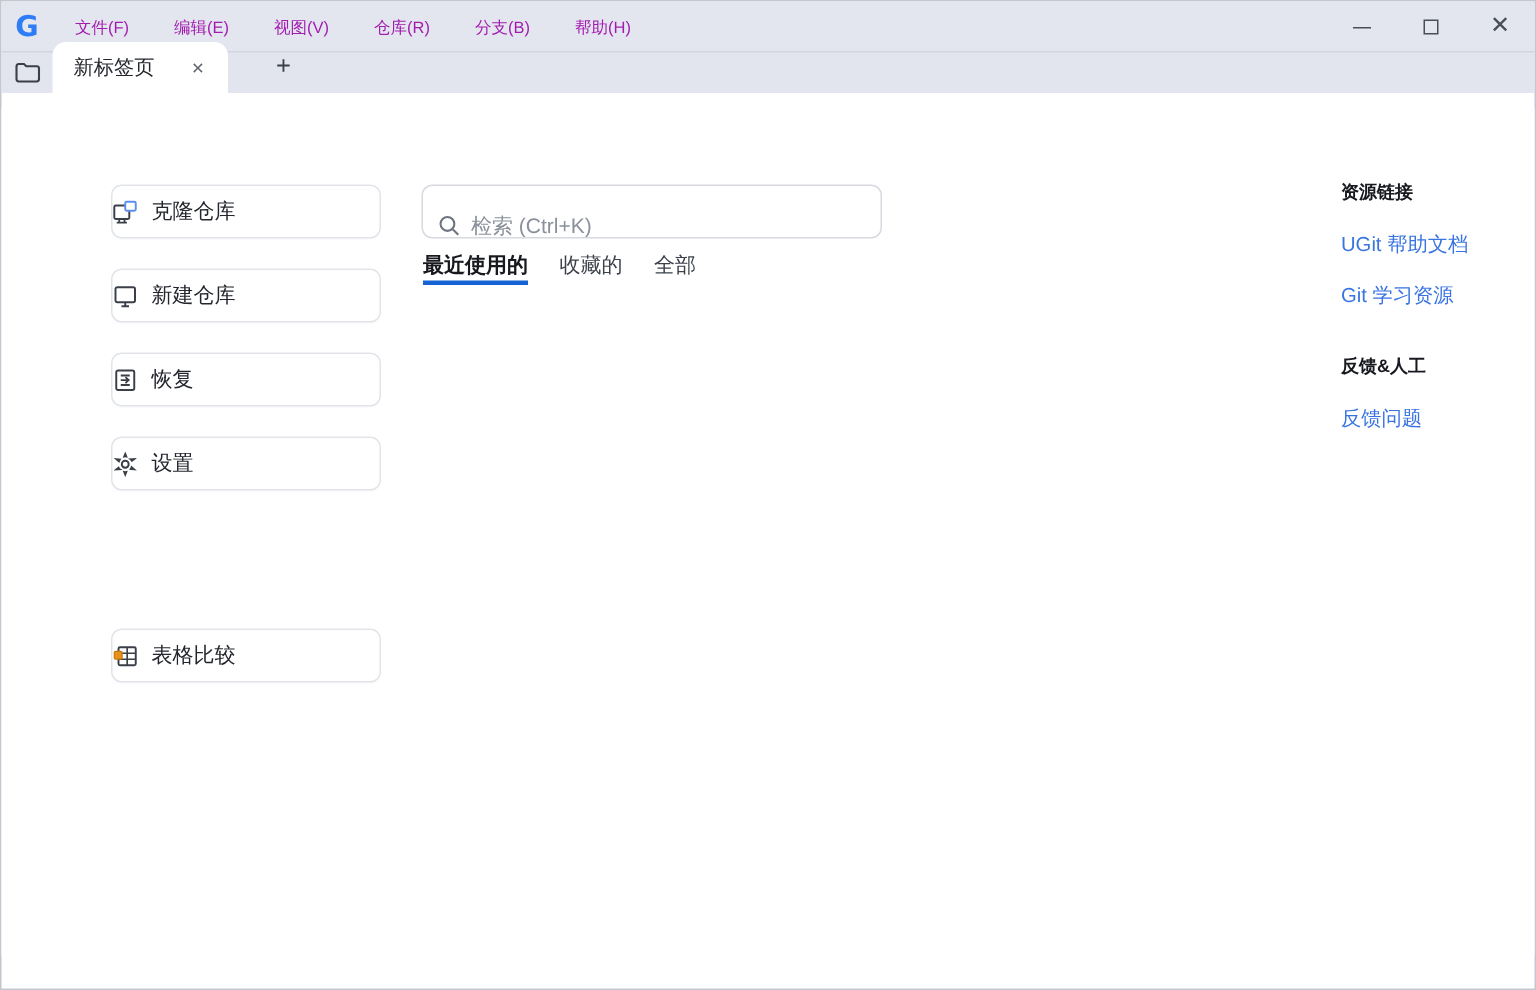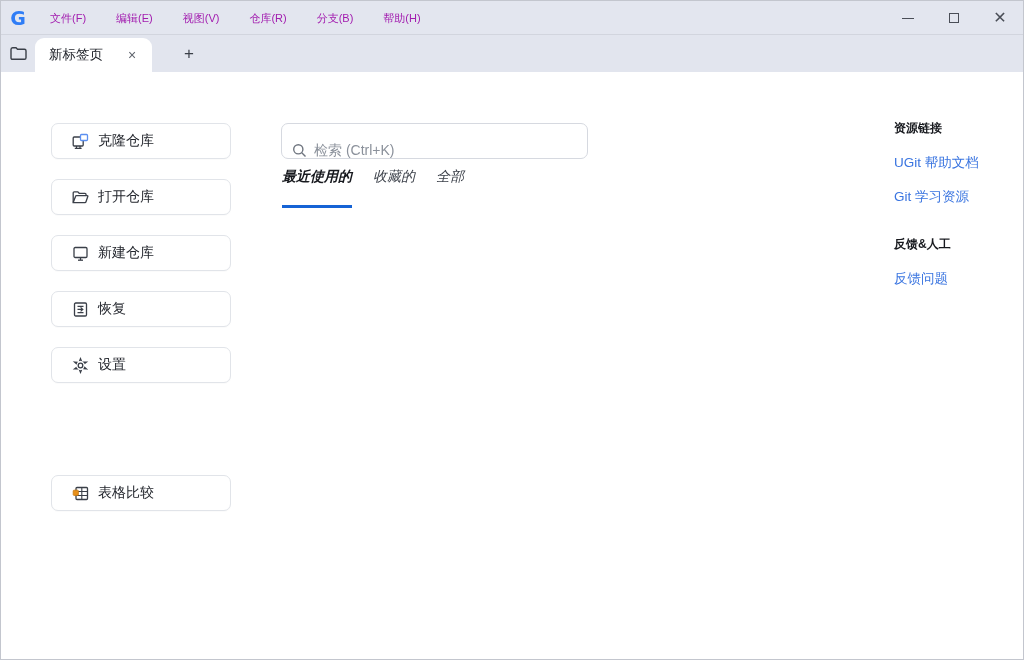--- a/index.html
+++ b/index.html
@@ -32,21 +32,21 @@
   .win-btn {
     width:46px; height:100%; display:flex; align-items:center; justify-content:center;
     color:#4a4e57;
   }
   .glyph-min { width:12px; height:0; border-top:1.4px solid #4a4e57; display:block; }
   .glyph-max { width:10px; height:10px; border:1.4px solid #4a4e57; display:block; }
   .glyph-close { font-size:16px; line-height:1; color:#4a4e57; }
 
   
   .tabbar {
-    position:absolute; left:0; top:33px; width:100%; height:38px;
+    position:absolute; left:0; top:33px; width:100%; height:28px;
     background:#e2e5ee; display:flex; align-items:flex-end;
     border-top:1px solid #d2d5de;
   }
   .folder-btn {
     width:34px; height:100%; display:flex; align-items:center; justify-content:center;
   }
   .tab-active {
     height:34px; width:117px; background:#fff;
     border-radius:9px 9px 0 0;
     display:flex; align-items:center; padding:0 10px 0 14px;
@@ -64,45 +64,45 @@
 
   
   .content {
     position:absolute; left:0; top:71px; width:100%; height:565px; background:#fff;
   }
 
   .side-actions { position:absolute; left:50px; top:51px; width:180px; }
   .side-btn {
     width:180px; height:36px; background:#fff;
     border:1px solid #e1e4e9; border-radius:7px;
-    display:flex; align-items:center; padding-left:20px; gap:9px;
+    display:flex; align-items:center; gap:9px;
     margin-bottom:20px; font-size:14px; color:#23262d; cursor:default;
     box-shadow:0 1px 1px rgba(0,0,0,0.02);
+    margin-left:23px;
   }
   .side-btn svg { flex:0 0 auto; }
   .side-spacer { height:72px; }
 
   .search-box {
     position:absolute; left:280px; top:51px; width:307px; height:36px;
     border:1px solid #d6d9e0; border-radius:7px; background:#fff;
     display:flex; align-items:flex-end; padding:0 10px; gap:7px;
   }
   .search-input {
     border:none; outline:none; flex:1; font-size:14px;
     font-family:"Liberation Sans","DejaVu Sans",sans-serif; color:#23262d; background:transparent;
   }
   .search-input::placeholder { color:#8b919b; }
 
   .list-tabs {
     position:absolute; left:281px; top:96px; display:flex; gap:21px; align-items:flex-start;
   }
   .list-tab {
-    font-size:14px; color:#3c414a; padding-bottom:19px; cursor:default;
+    font-size:14px; color:#3c414a; padding-bottom:1px; cursor:default;
     border-bottom:3px solid transparent;
-    font-style:italic;
   }
   .list-tab.active {
     font-weight:bold; color:#17191e; border-bottom:3px solid #1563d5;
   }
 
   .right-panel { position:absolute; left:893px; top:48px; width:120px; }
   .panel-heading { font-size:12px; font-weight:bold; color:#17191e; margin-bottom:17px; }
   .panel-link {
     display:block; font-size:13.5px; color:#3974e0; margin-bottom:16px;
     text-decoration:none; cursor:pointer;
@@ -169,27 +169,20 @@
     <div class="side-actions">
       <div class="side-btn">
         <svg width="17" height="17" viewBox="0 0 17 17" fill="none">
           <rect x="1.2" y="4" width="10" height="9" rx="1" stroke="#3a3f48" stroke-width="1.3"></rect>
           <rect x="8.5" y="1.5" width="7" height="6" rx="1" stroke="#5b8ff0" stroke-width="1.3" fill="#fff"></rect>
           <path d="M4.5 13 L4.5 15.3 M8 13 L8 15.3 M2.8 15.4 L9.6 15.4" stroke="#3a3f48" stroke-width="1.2"></path>
         </svg>
         <span>克隆仓库</span>
       </div>
 
-      <div class="side-btn">
-        <svg width="17" height="15" viewBox="0 0 17 15" fill="none" stroke="#3a3f48" stroke-width="1.3">
-          <path d="M1.2 12.5 L1.2 2.8 Q1.2 1.8 2.2 1.8 L5.8 1.8 L7.2 3.3 L13 3.3 Q14 3.3 14 4.3 L14 5.6"></path>
-          <path d="M1.2 12.5 L3.6 6.2 Q3.8 5.6 4.5 5.6 L15.2 5.6 Q16.1 5.6 15.8 6.5 L13.9 12 Q13.7 12.6 13 12.6 L1.2 12.6 Z"></path>
-        </svg>
-        <span>打开仓库</span>
-      </div>
 
       <div class="side-btn">
         <svg width="17" height="17" viewBox="0 0 17 17" fill="none" stroke="#3a3f48" stroke-width="1.3">
           <rect x="2" y="2.5" width="13" height="10" rx="1.2"></rect>
           <path d="M6 15.2 L11 15.2"></path>
           <path d="M8.5 12.7 L8.5 15"></path>
         </svg>
         <span>新建仓库</span>
       </div>
 

